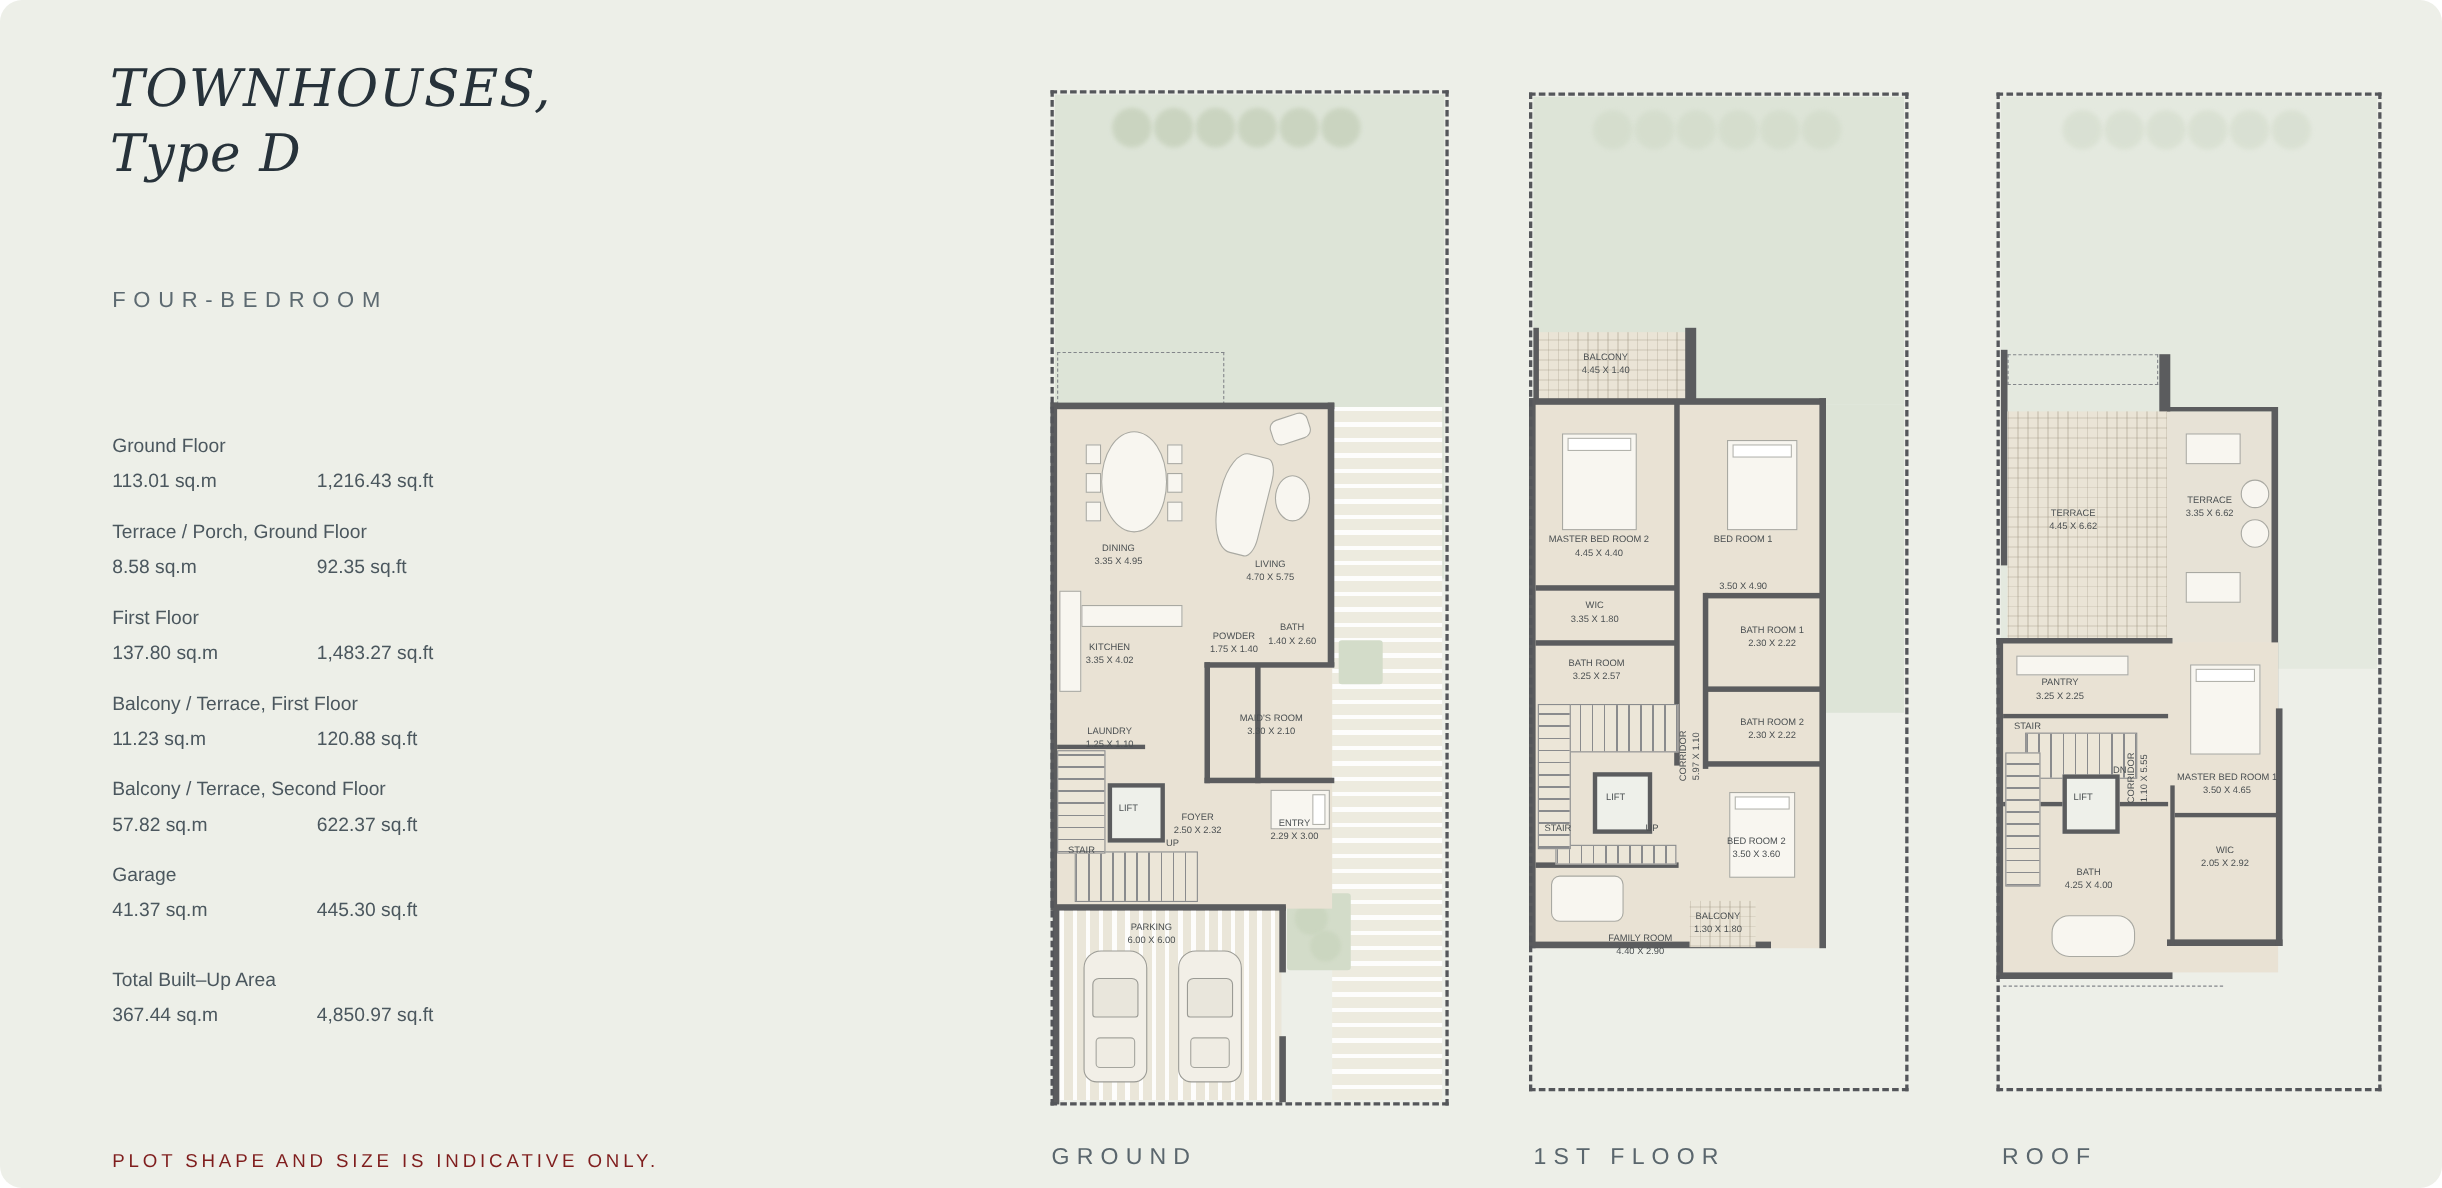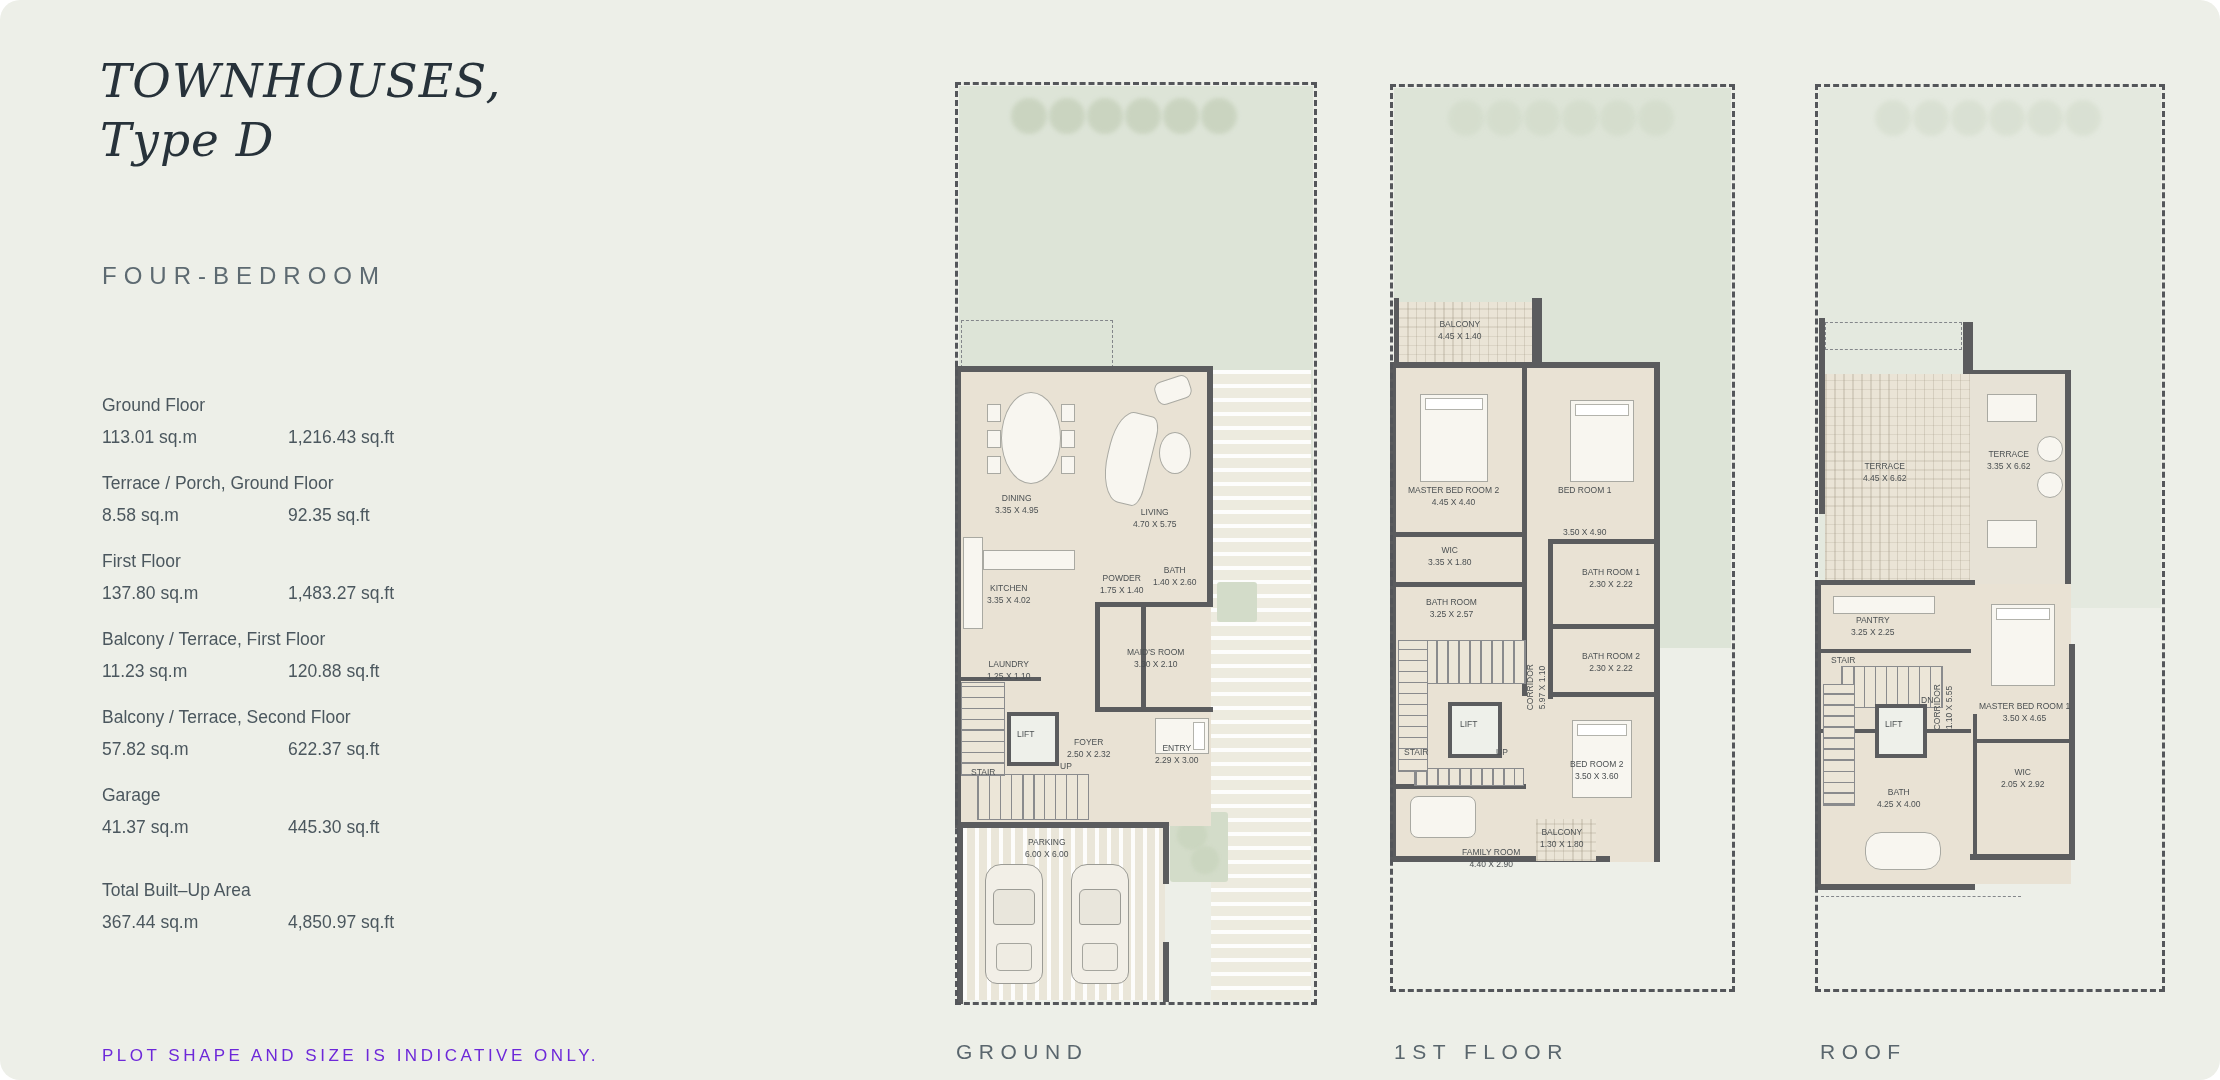--- a/index.html
+++ b/index.html
@@ -2,28 +2,28 @@
 <html><head>
 <meta charset="utf-8">
 <style>
   html,body{margin:0;padding:0;}
   body{font-family:"Liberation Sans",sans-serif;}
   #page{position:relative;width:2220px;height:1080px;background:#edefe8;overflow:hidden;border-radius:20px;}
 
   
   .title{position:absolute;left:100px;top:52px;font-family:"DejaVu Serif",serif;font-style:italic;
          font-weight:400;font-size:47px;line-height:1.25;color:#27323a;letter-spacing:1px;}
-  .subtitle{position:absolute;left:102px;top:262px;font-size:24px;letter-spacing:7px;color:#5d6a71;}
+  .subtitle{position:absolute;left:102px;top:262px;font-size:20px;letter-spacing:7px;color:#5d6a71;}
   .areas{position:absolute;left:102px;top:395px;width:360px;}
   .area-row{margin-bottom:25px;}
   .area-label{font-size:17.5px;color:#4b575e;margin-bottom:11px;}
   .area-values{display:flex;font-size:17.5px;color:#4b575e;}
   .area-values .sqm{width:186px;}
   .total-row{margin-top:42px;}
-  .footnote{position:absolute;left:102px;top:1046px;font-size:17px;letter-spacing:3.5px;color:#6d28d9;}
+  .footnote{position:absolute;left:102px;top:1046px;font-size:17px;letter-spacing:3.5px;color:#7f1d1d;}
 
   
   .plan{position:absolute;}
   .plot{position:absolute;border:3px dashed #54565a;}
   .caption{position:absolute;font-size:21px;letter-spacing:6.5px;color:#5a666d;}
   .green{position:absolute;background:#dde4d7;}
   .palegreen{position:absolute;background:#e4e9df;}
   .tree{position:absolute;width:36px;height:36px;border-radius:50%;background:#c7d2bd;filter:blur(2px);opacity:.85;}
   .tree.faint{opacity:.35;}
   .floor{position:absolute;background:#e9e2d4;}

